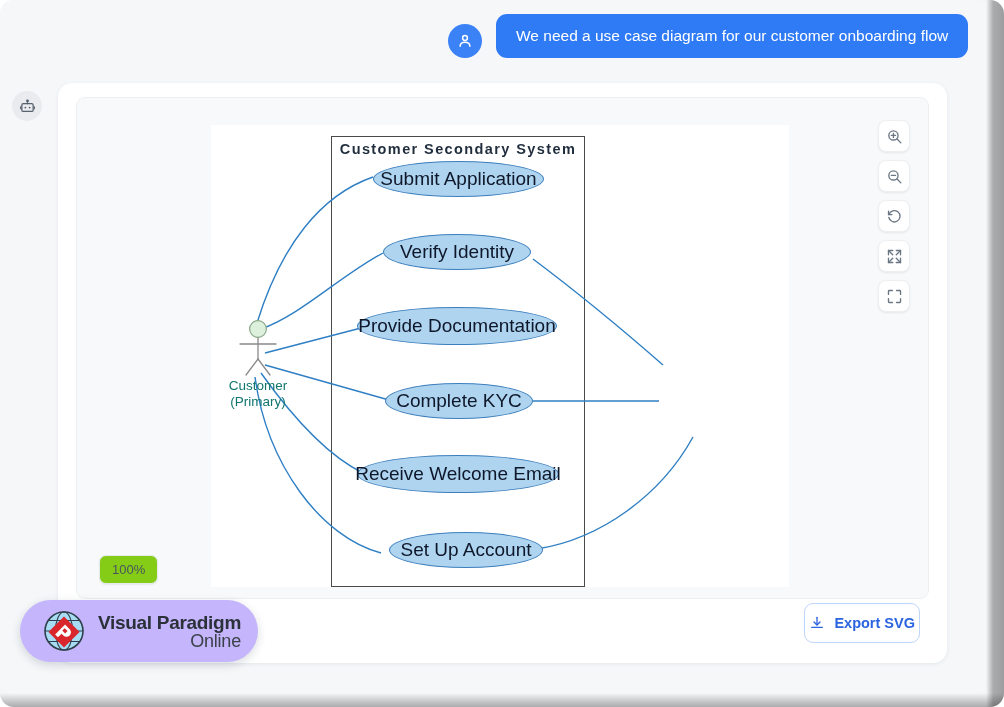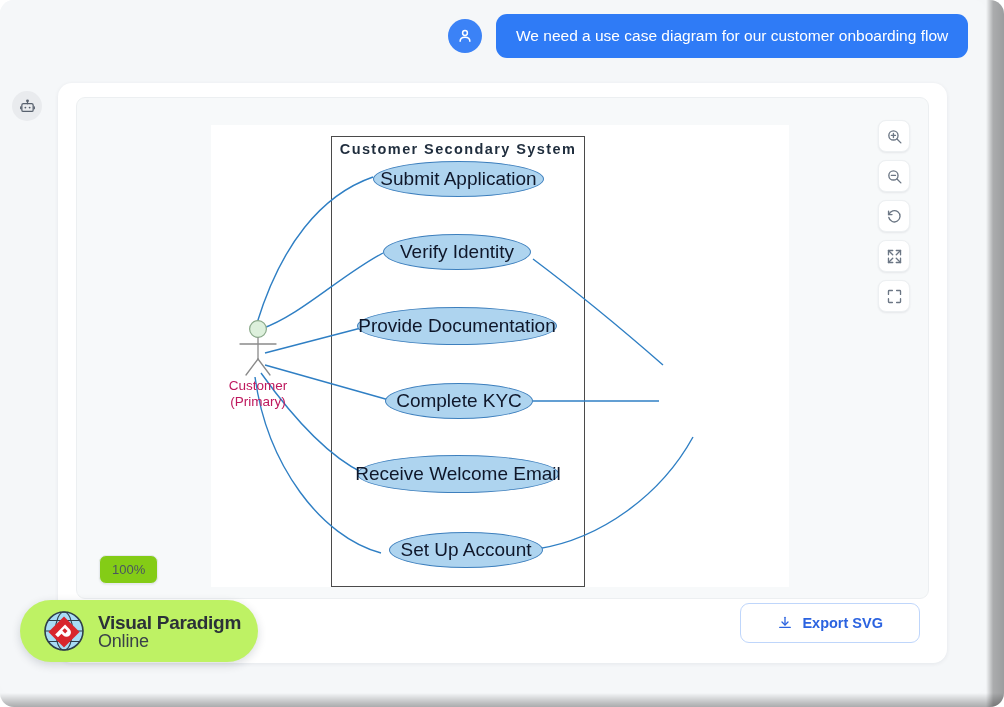--- a/index.html
+++ b/index.html
@@ -26,21 +26,21 @@
     background: linear-gradient(to bottom, rgba(0,0,0,0.0) 0%, rgba(0,0,0,0.22) 70%, rgba(0,0,0,0.30) 100%);
   }
   .page {
     position: absolute; left: 0; top: 0; width: 986px; height: 694px;
     background: #f5f7f9; border-radius: 12px;
   }
 
   
   .msg-row {
     position: absolute; left: 448px; top: 14px;
-    display: flex; align-items: center; gap: 14px;
+    display: flex; align-items: flex-end; gap: 14px;
   }
   .avatar-user {
     width: 34px; height: 34px; border-radius: 50%;
     background: #3b82f6; display: flex; align-items: center; justify-content: center;
     flex: 0 0 auto;
   }
   .bubble-user {
     background: #2f7bf6; color: #ffffff;
     font-size: 15.5px; line-height: 1.3;
     padding: 12px 20px; border-radius: 11px;
@@ -100,21 +100,21 @@
     border-radius: 50%;
     display: flex; align-items: center; justify-content: center;
     color: #0f172a; font-size: 19px;
     white-space: nowrap;
   }
 
   
   .actor { position: absolute; width: 120px; }
   .actor-fig { position: relative; width: 120px; height: 58px; }
   .actor-label {
-    text-align: center; font-size: 13.5px; color: #be185d; line-height: 1.15;
+    text-align: center; font-size: 13.5px; color: #0f766e; line-height: 1.15;
     margin-top: 1px;
   }
 
   
   .tools { position: absolute; right: 18px; top: 22px; display: flex; flex-direction: column; gap: 8px; }
   .tool-btn {
     width: 32px; height: 32px; border-radius: 8px;
     background: #ffffff; border: 1px solid #edf0f2;
     box-shadow: 0 1px 2px rgba(20,30,50,0.08);
     display: flex; align-items: center; justify-content: center;
@@ -130,31 +130,32 @@
   
   .actions {
     position: absolute; right: 27px; bottom: 20px;
     display: flex; gap: 13px;
   }
   .act-btn {
     display: flex; align-items: center; gap: 9px;
     border: 1.4px solid #bfd6fb; border-radius: 9px;
     background: #ffffff; color: #2b63e0;
     font-size: 14.5px; font-weight: bold;
-    padding: 11px 36px; cursor: pointer;
+    padding: 11px 4px; cursor: pointer;
   }
 
   
   .vp-badge {
     position: absolute; left: 20px; top: 600px;
     width: 238px; height: 62px;
-    background: #bef264; border-radius: 31px;
+    background: #c4b5fd; border-radius: 31px;
     box-shadow: 0 3px 10px rgba(20,30,50,0.16);
     display: flex; align-items: center; gap: 8px;
     padding-left: 18px;
+    text-align: right;
   }
   .vp-text { line-height: 1.0; }
   .vp-t1 { font-size: 19px; font-weight: bold; color: #2b3138; letter-spacing: -0.3px; }
   .vp-t2 { font-size: 18px; color: #3a4149; letter-spacing: -0.2px; }
 </style>
 </head>
 <body>
 
 <div id="root">
   <div class="page"></div>

